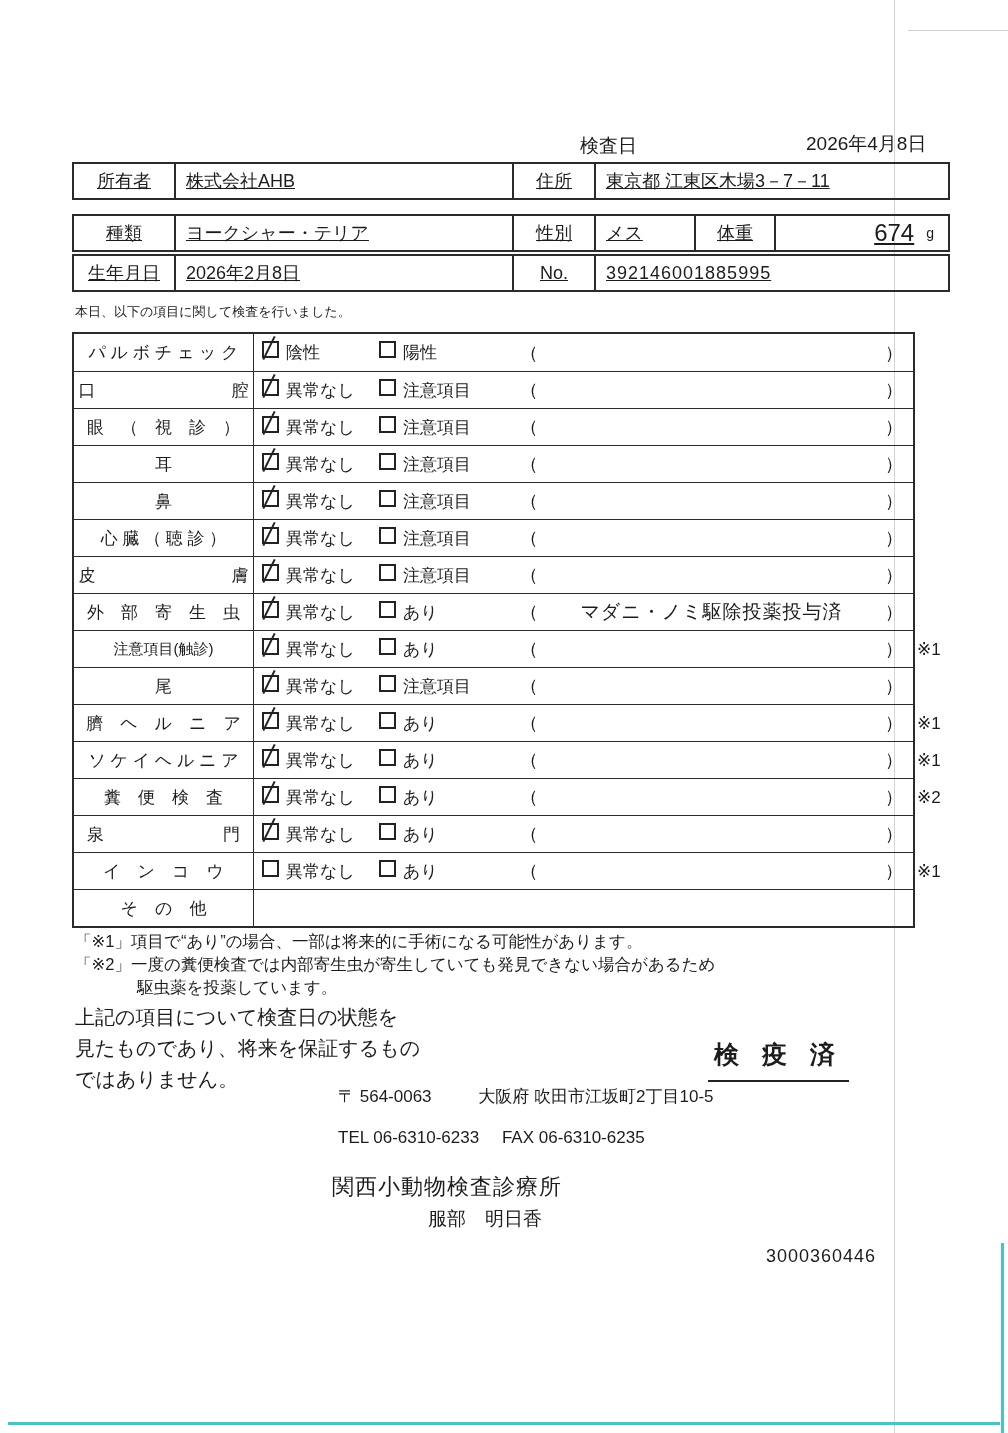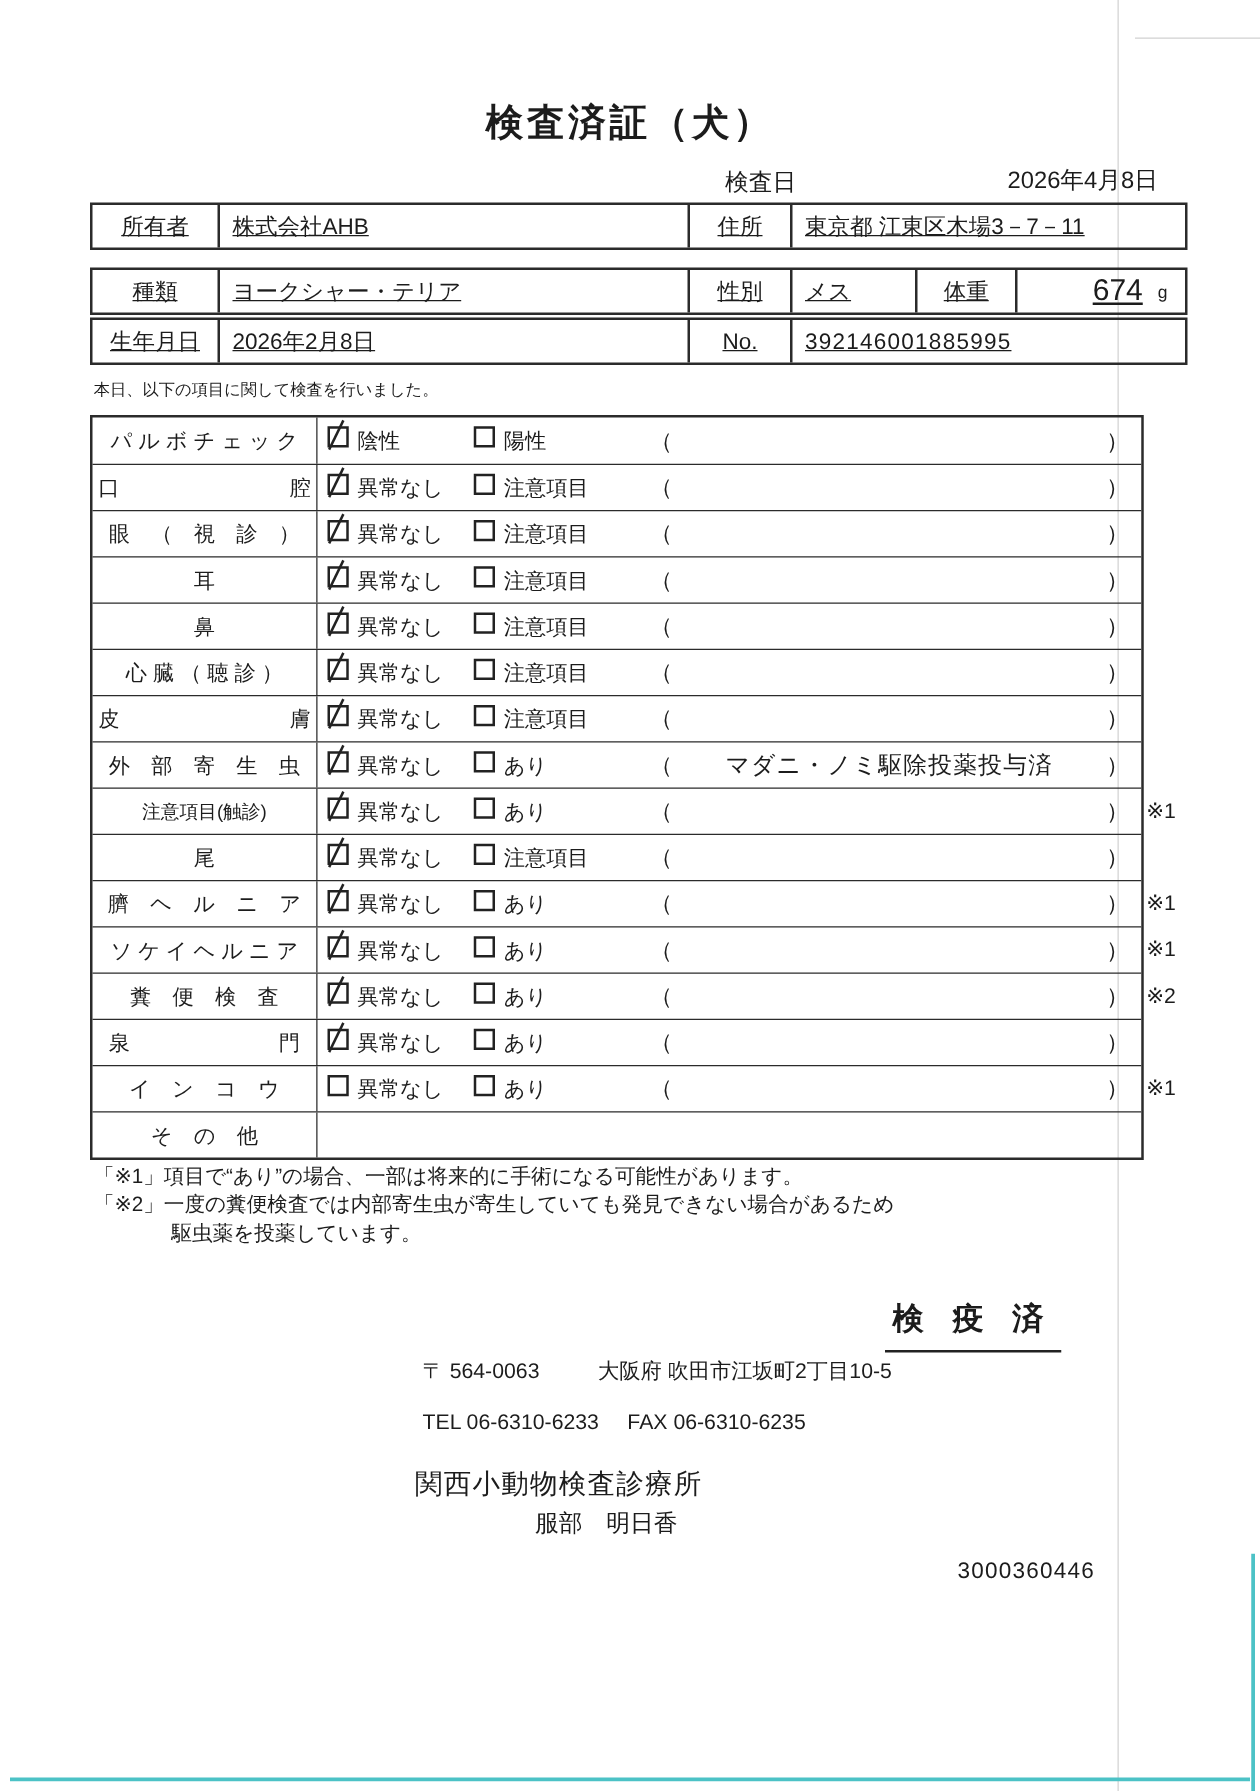--- a/index.html
+++ b/index.html
@@ -17,21 +17,21 @@
   .title{position:absolute;left:0;top:78px;width:100%;text-align:center;margin:0;
     font-size:30px;font-weight:bold;letter-spacing:3px;}
   .date-label{position:absolute;left:580px;top:133px;font-size:19px;}
   .date-value{position:absolute;left:806px;top:131px;font-size:19px;}
 
   .tbl{position:absolute;left:72px;box-sizing:border-box;border:2px solid #2b2b2b;display:flex;text-decoration:underline;}
   .tbl .cell{box-sizing:border-box;border-left:2px solid #2b2b2b;display:flex;align-items:center;
     padding:0 10px;font-size:18px;overflow:hidden;white-space:nowrap;}
   .tbl .cell:first-child{border-left:none;}
   .lab{justify-content:center;padding:0 4px;}
-  .w100{width:100px;}.w338{width:376px;}.w82{width:82px;}.wrest{flex:1;}
+  .w100{width:100px;}.w338{width:338px;}.w82{width:82px;}.wrest{flex:1;}
   .w100b{width:100px;}.w80{width:80px;}
   .owner-table{top:162px;width:878px;height:38px;}
   .dog-table-1{top:214px;width:878px;height:38px;}
   .dog-table-2{top:254px;width:878px;height:38px;}
   .weight-cell{justify-content:flex-end;}
   .weight-val{font-size:24px;}
   .weight-unit{font-size:14px;margin-left:12px;margin-right:4px;}
   .no-value{font-size:20px;letter-spacing:1px;}
 
   .intro{position:absolute;left:75px;top:303px;font-size:13px;}
@@ -74,21 +74,20 @@
 </head>
 <body>
 
 <div class="page">
 
   <div class="scan-vline"></div>
   <div class="scan-top"></div>
   <div class="scan-cyan-bottom"></div>
   <div class="scan-cyan-right"></div>
 
-  <h1 class="title">検査済証（犬）</h1>
 
   <span class="date-label">検査日</span>
   <span class="date-value">2026年4月8日</span>
 
   <div class="tbl owner-table">
     <div class="cell lab w100">所有者</div>
     <div class="cell w338">株式会社AHB</div>
     <div class="cell lab w82">住所</div>
     <div class="cell wrest">東京都 江東区木場3－7－11</div>
   </div>
@@ -403,20 +402,25 @@
       <div class="c-note"></div>
     </div>
   </div>
 
   <div class="footnotes">
     <div>「※1」項目で“あり”の場合、一部は将来的に手術になる可能性があります。</div>
     <div>「※2」一度の糞便検査では内部寄生虫が寄生していても発見できない場合があるため</div>
     <div class="fn-indent">駆虫薬を投薬しています。</div>
   </div>
 
+  <div class="disclaimer">
+    <div>上記の項目について検査日の状態を</div>
+    <div>見たものであり、将来を保証するもの</div>
+    <div>ではありません。</div>
+  </div>
 
   <div class="stamp">検 疫 済</div>
 
   <div class="postal-line">
     <span>〒 564-0063</span>
     <span class="addr">大阪府 吹田市江坂町2丁目10-5</span>
   </div>
 
   <div class="tel-line">
     <span>TEL 06-6310-6233</span>

